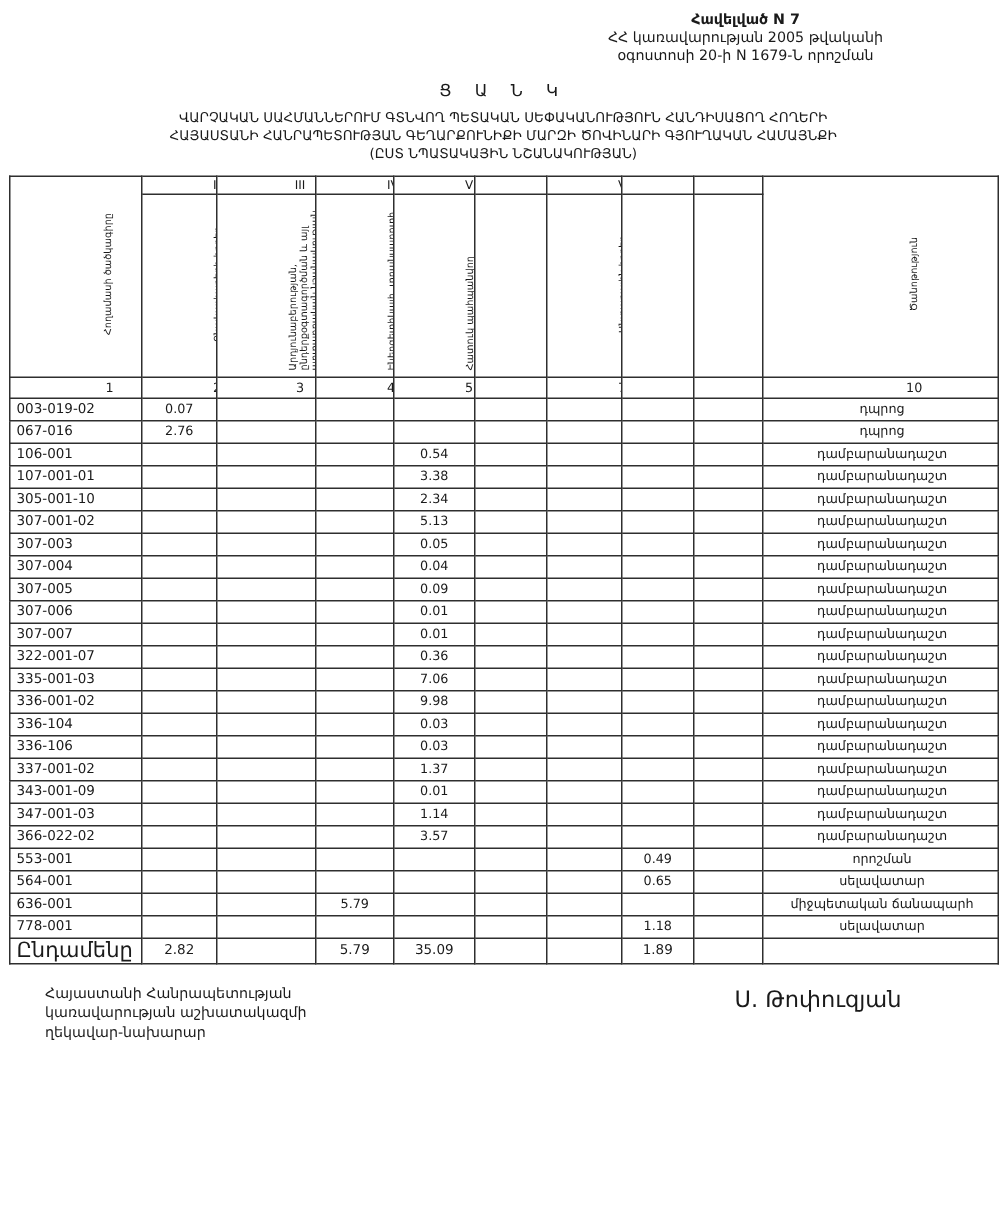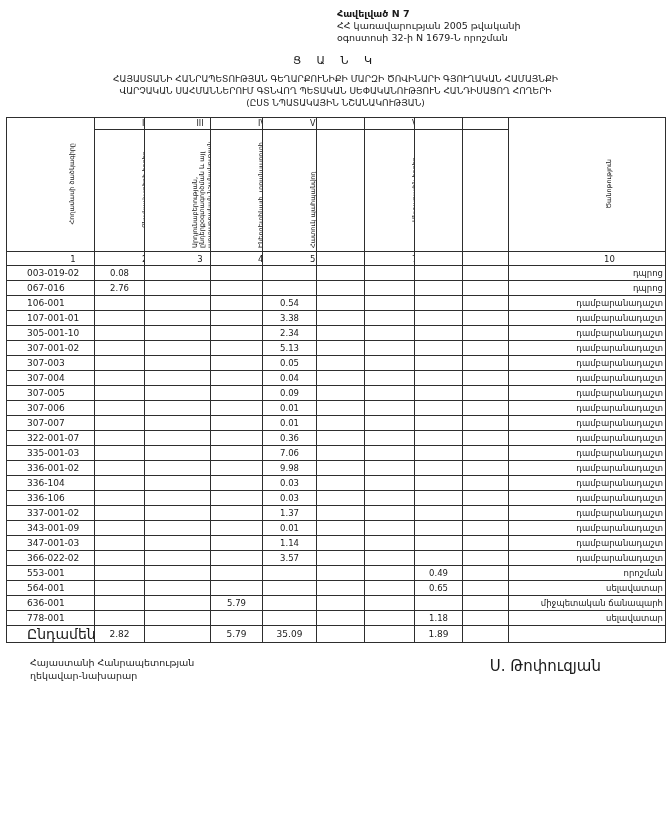--- a/index.html
+++ b/index.html
@@ -2,65 +2,65 @@
 <html><head>
 <meta charset="utf-8">
 <style>
   html,body{margin:0;padding:0;}
   body{
     width:671px;height:820px;background:#ffffff;color:#1a1a1a;
     font-family:"DejaVu Sans",sans-serif;position:relative;overflow:hidden;
   }
   .page{position:absolute;inset:0;padding:6px;box-sizing:border-box;}
 
-  .appendix{width:320px;margin:2px 8px 0 auto;font-size:9.5px;line-height:1.25;}
+  .appendix{width:320px;margin:2px 8px 0 auto;text-align:center;font-size:9.5px;line-height:1.25;}
   .appendix .l1{font-weight:bold;}
 
   .doc-title{text-align:center;font-weight:normal;font-size:11px;letter-spacing:6px;margin:10px 0 6px 0;}
   .subtitle{text-align:center;font-size:9px;line-height:1.35;font-weight:500;}
 
   table{border-collapse:collapse;table-layout:fixed;width:659px;margin-top:8px;}
   td{border:1px solid #2e2e2e;font-size:8.5px;padding:0 2px;height:15px;
      overflow:hidden;white-space:nowrap;text-align:center;vertical-align:middle;box-sizing:border-box;}
   thead td{height:auto;padding-left:47px;}
   td.numeral{height:12px;font-size:8px;}
   tr.rotated td{height:122px;}
   .rotcell{vertical-align:middle;text-align:center;}
   .rot{
     display:inline-block;writing-mode:vertical-rl;transform:rotate(180deg);
     font-size:6.5px;line-height:1.15;white-space:normal;max-height:116px;
     text-align:left;
   }
   td.headspan .rot{max-height:128px;}
   tr.colnums td{height:14px;font-size:8.5px;}
-  tbody td.code{text-align:left;font-size:9px;padding-left:20px;}
-  tbody td.note{text-align:right;font-size:8.5px;padding-left:4px;}
+  tbody td.code{text-align:left;font-size:9px;padding-left:4px;}
+  tbody td.note{text-align:center;font-size:8.5px;padding-left:4px;}
   tr.total td{font-size:9px;}
   tr.total td.code{font-size:14px;}
 
   .footer{display:flex;justify-content:space-between;margin:14px 24px 0 24px;}
   .footer .who{font-size:9.5px;line-height:1.35;}
   .footer .sig{font-size:15px;margin-right:40px;}
 </style>
 </head>
 <body>
 
 <div class="page">
 
   <div class="appendix">
     <div class="l1">Հավելված N 7</div>
     <div>ՀՀ կառավարության 2005 թվականի</div>
-    <div>օգոստոսի 32-ի N 1679-Ն որոշման</div>
+    <div>օգոստոսի 20-ի N 1679-Ն որոշման</div>
   </div>
 
   <div class="doc-title">Ց Ա Ն Կ</div>
 
   <div class="subtitle">
+    <div>ՎԱՐՉԱԿԱՆ ՍԱՀՄԱՆՆԵՐՈՒՄ ԳՏՆՎՈՂ ՊԵՏԱԿԱՆ ՍԵՓԱԿԱՆՈՒԹՅՈՒՆ ՀԱՆԴԻՍԱՑՈՂ ՀՈՂԵՐԻ</div>
     <div>ՀԱՅԱՍՏԱՆԻ ՀԱՆՐԱՊԵՏՈՒԹՅԱՆ ԳԵՂԱՐՔՈՒՆԻՔԻ ՄԱՐԶԻ ԾՈՎԻՆԱՐԻ ԳՅՈՒՂԱԿԱՆ ՀԱՄԱՅՆՔԻ</div>
-    <div>ՎԱՐՉԱԿԱՆ ՍԱՀՄԱՆՆԵՐՈՒՄ ԳՏՆՎՈՂ ՊԵՏԱԿԱՆ ՍԵՓԱԿԱՆՈՒԹՅՈՒՆ ՀԱՆԴԻՍԱՑՈՂ ՀՈՂԵՐԻ</div>
     <div>(ԸՍՏ ՆՊԱՏԱԿԱՅԻՆ ՆՇԱՆԱԿՈՒԹՅԱՆ)</div>
   </div>
 
   <table>
     <colgroup>
       <col style="width:88px">
         <col style="width:50px">
         <col style="width:66px">
       <col style="width:52px">
         <col style="width:54px">
@@ -106,21 +106,21 @@
           <td>6</td>
           <td>7</td>
           <td>8</td>
           <td>9</td>
           <td>10</td>
         </tr>
     </thead>
     <tbody>
         <tr>
           <td class="code">003-019-02</td>
-          <td>0.08</td>
+          <td>0.07</td>
           <td></td>
           <td></td>
           <td></td>
           <td></td>
           <td></td>
           <td></td>
           <td></td>
           <td class="note">դպրոց</td>
         </tr>
         <tr>
@@ -410,18 +410,19 @@
           <td>1.89</td>
           <td></td>
           <td class="note"></td>
         </tr>
       </tbody>
   </table>
 
   <div class="footer">
     <div class="who">
       <div>Հայաստանի Հանրապետության</div>
+      <div>կառավարության աշխատակազմի</div>
       <div>ղեկավար-նախարար</div>
     </div>
     <div class="sig">Ս. Թոփուզյան</div>
   </div>
 
 </div>
 
 </body></html>

